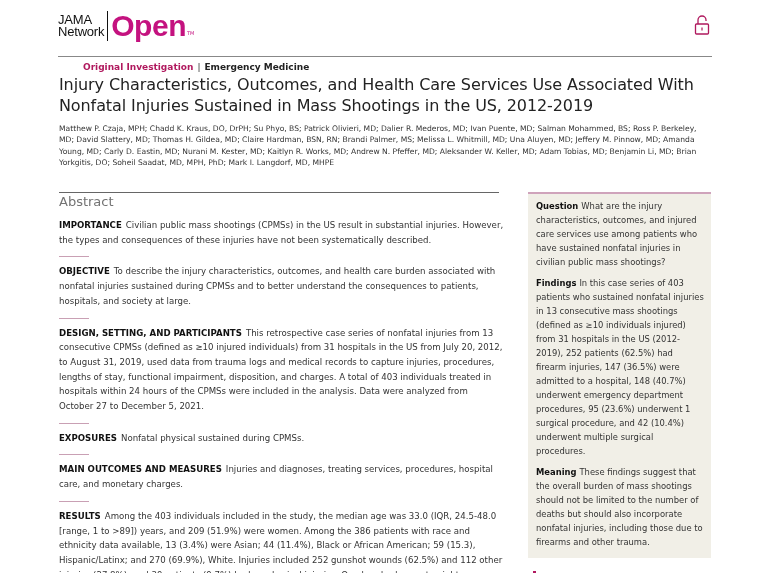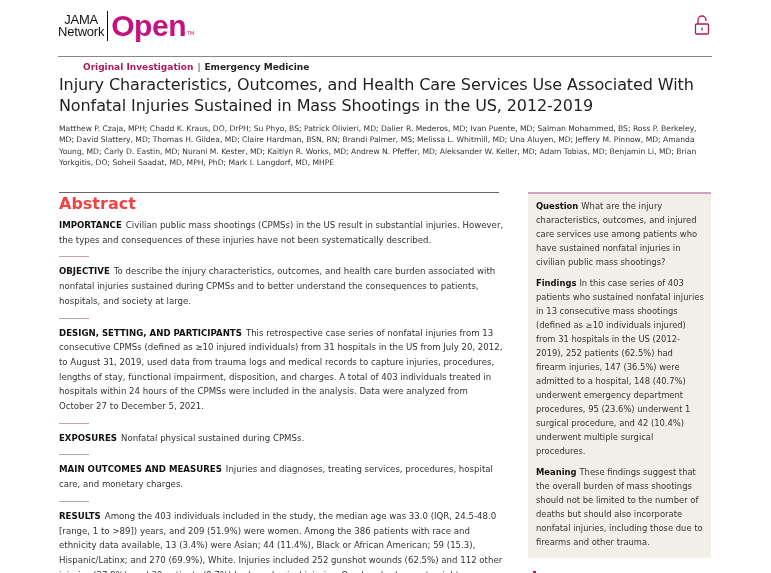--- a/index.html
+++ b/index.html
@@ -1,31 +1,31 @@
 <!DOCTYPE html>
 <html><head>
   <meta charset="utf-8">
   <style>
     html, body { margin: 0; padding: 0; background: #ffffff; }
     body { width: 771px; height: 573px; overflow: hidden; position: relative; font-family: "DejaVu Sans", sans-serif; color: #222; }
     .logo { position: absolute; left: 58px; top: 10px; height: 32px; display: flex; align-items: center; }
-    .logo-jama { font-family: "Liberation Sans", sans-serif; font-size: 13px; line-height: 12px; color: #111; text-align: center; letter-spacing: -0.2px; }
+    .logo-jama { font-family: "Liberation Sans", sans-serif; font-size: 13px; line-height: 12px; color: #111; text-align: left; letter-spacing: -0.2px; }
     .logo-bar { width: 1px; height: 30px; background: #111; margin: 0 3px 0 3px; }
     .logo-open { font-family: "Liberation Sans", sans-serif; font-weight: bold; font-size: 30px; color: #c4127f; letter-spacing: -0.5px; line-height: 30px; }
     .logo-tm { font-size: 5px; color: #c4127f; align-self: flex-end; margin-bottom: 6px; margin-left: 1px; }
     .lock { position: absolute; left: 694px; top: 14px; width: 16px; height: 22px; }
     .top-rule { position: absolute; left: 58px; top: 56px; width: 654px; height: 1px; background: #888; }
     .kicker { position: absolute; left: 59px; top: 62px; font-size: 9px; font-weight: bold; padding-left: 24px; }
     .kicker .type { color: #b0195e; }
     .kicker .sep { color: #333; font-weight: normal; margin: 0 4px; }
     .kicker .subject { color: #222; }
     .title { position: absolute; left: 59px; top: 74px; width: 640px; font-size: 16px; line-height: 21px; color: #222; margin: 0; font-weight: normal; letter-spacing: -0.1px; }
     .authors { position: absolute; left: 59px; top: 123px; width: 650px; font-size: 7.6px; line-height: 11.4px; color: #333; }
     .abs-rule { position: absolute; left: 59px; top: 192px; width: 440px; height: 1px; background: #666; }
-    .abs-heading { position: absolute; left: 59px; top: 194px; font-size: 16px; color: #ef4444; font-weight: bold; }
+    .abs-heading { position: absolute; left: 59px; top: 194px; font-size: 13px; color: #737373; font-weight: normal; }
     .abstract { position: absolute; left: 59px; top: 218px; width: 445px; font-size: 8.6px; line-height: 14.7px; color: #333; }
     .abstract p { margin: 0; }
     .abstract .lbl { font-weight: bold; color: #111; margin-right: 4px; }
     .abstract .divider { width: 30px; height: 1px; background: #c9a0b4; margin: 9px 0 7px 0; }
     .kp { position: absolute; left: 528px; top: 192px; width: 183px; height: 366px; background: #f1efe7; border-top: 2px solid #cfa3bb; box-sizing: border-box; padding: 5px 7px 0 8px; }
     .kp-heading { font-size: 9.2px; font-weight: bold; color: #b0195e; margin-bottom: 3px; }
     .kp p { margin: 0 0 7px 0; font-size: 8.4px; line-height: 14px; color: #333; }
     .kp .lbl { font-weight: bold; color: #111; margin-right: 3px; }
     .bottom-mark { position: absolute; left: 533px; top: 571px; width: 3px; height: 2px; background: #b0195e; }
   </style>

